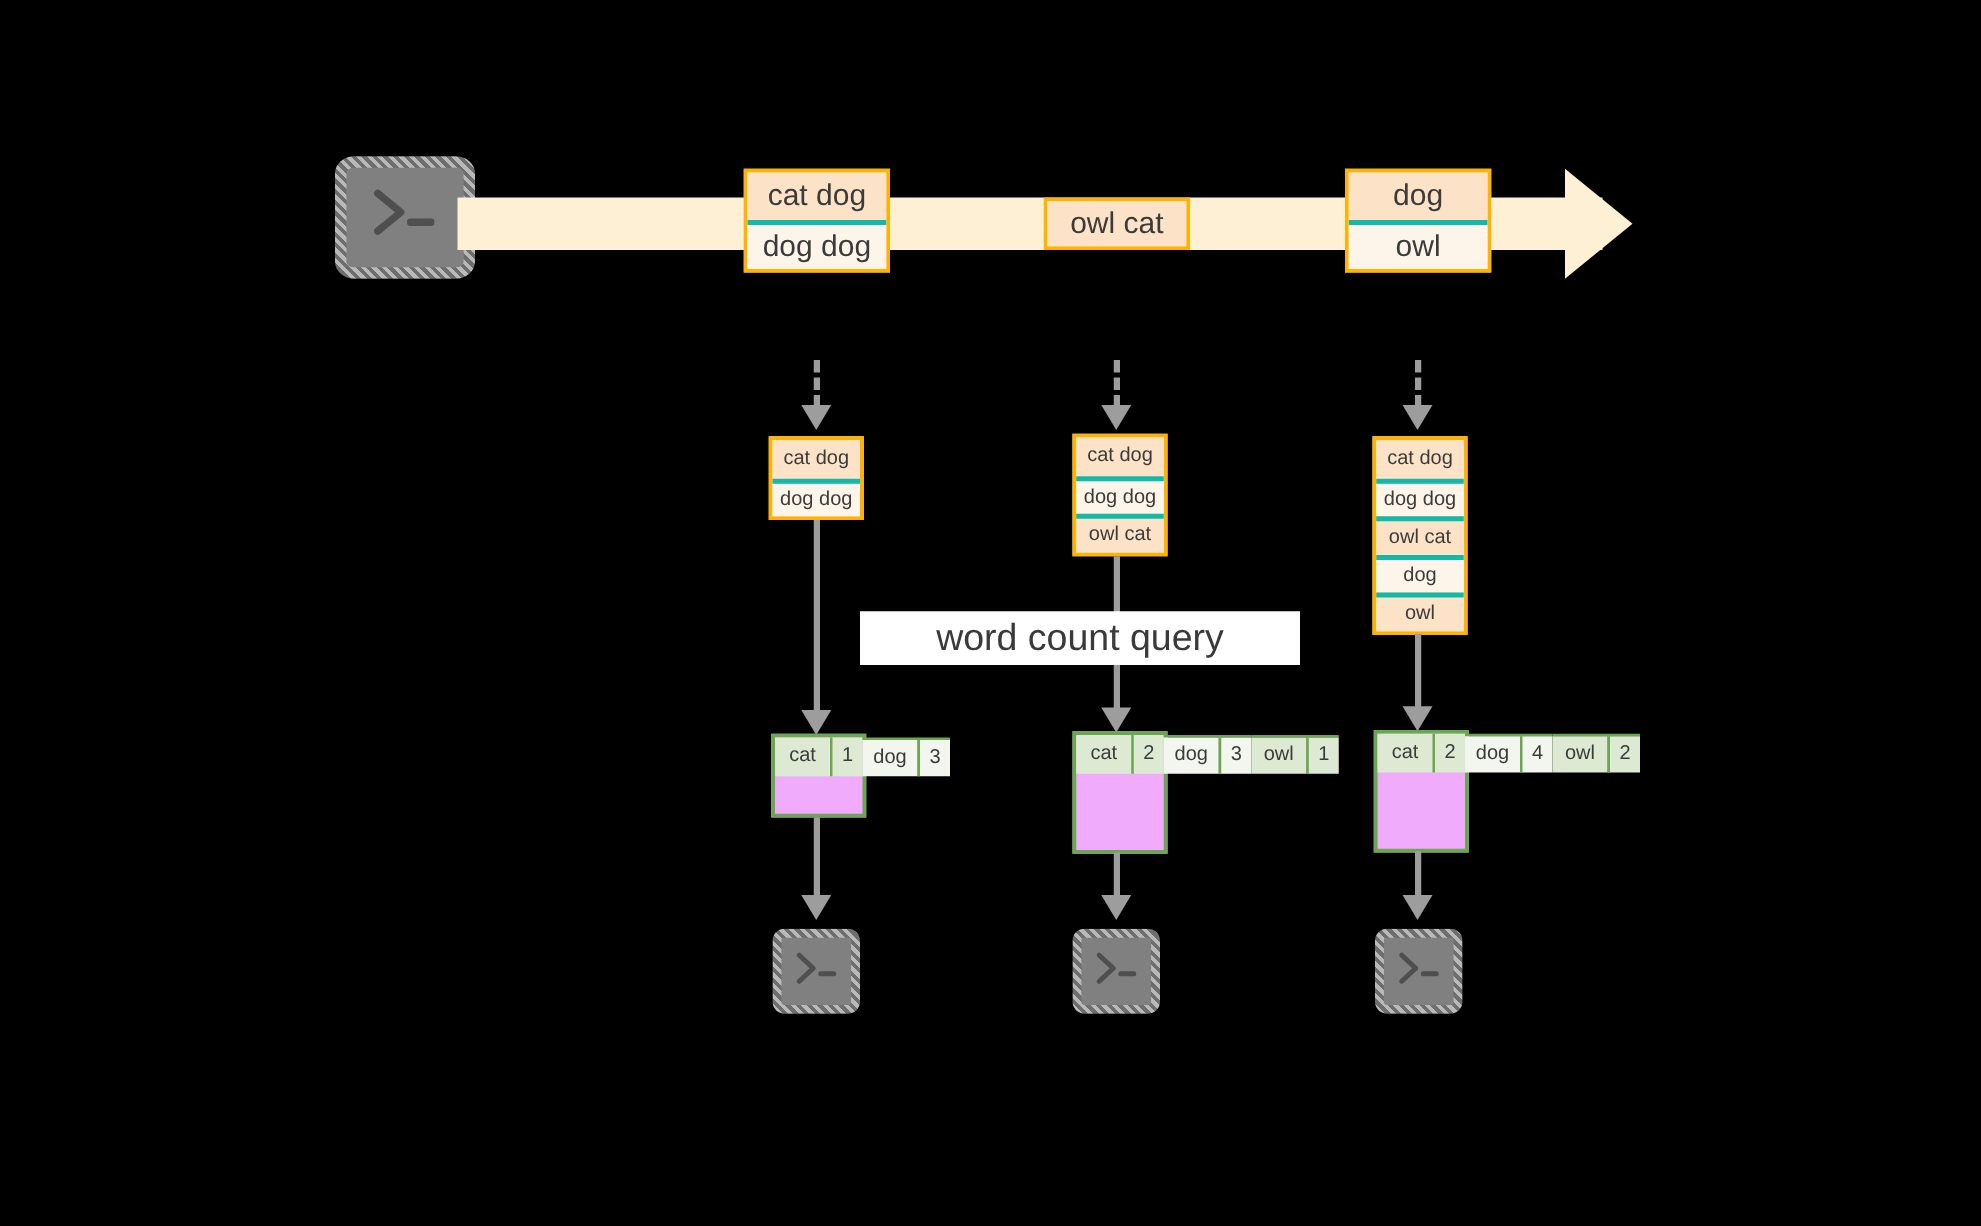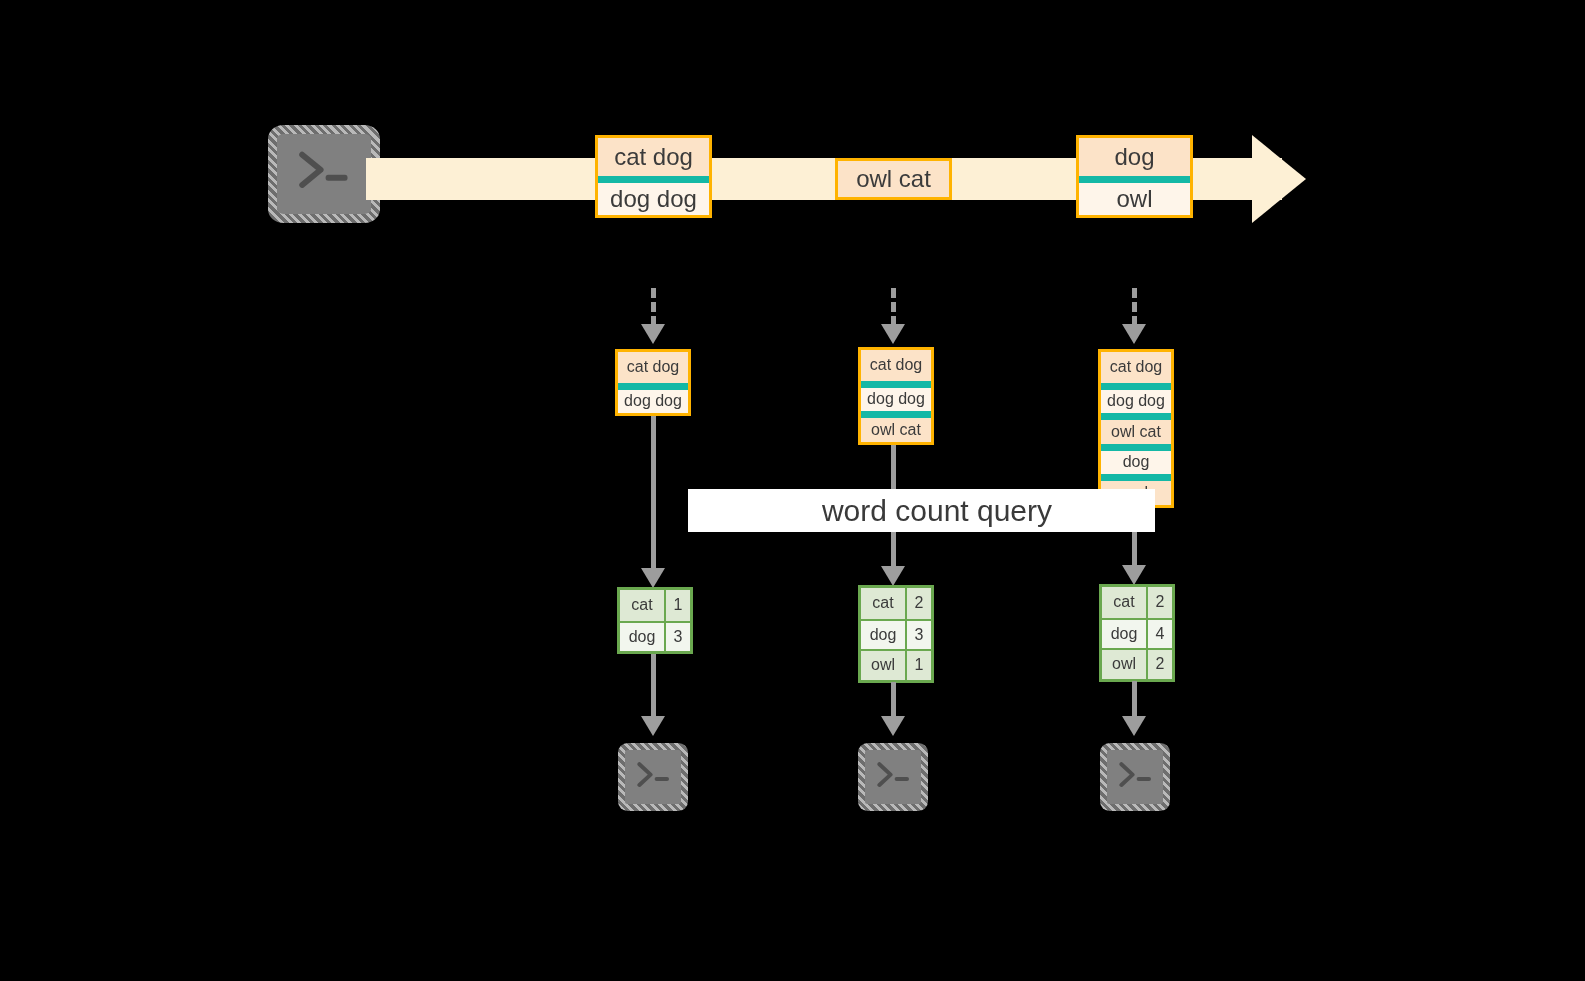--- a/index.html
+++ b/index.html
@@ -52,34 +52,34 @@
     display:flex;flex-direction:column;
   }
   .orow{
     box-sizing:border-box;
     display:flex;align-items:center;justify-content:center;
     color:#3b3b3b;
     white-space:nowrap;
   }
   .orow.dark{background:#FCE3C8;}
   .orow.light{background:#FEF5EA;}
-  .orow+.orow{border-top:7px solid #14b8a6;}
+  .orow+.orow{border-top:4px solid #14b8a6;}
 
   
   .big .orow{font-size:24px;height:40px;}
   
   .small .orow{font-size:16px;height:30.5px;}
 
   
   .gbox{
     position:absolute;
     box-sizing:border-box;
     border:3px solid #6AA84F;
-    background:#c2410c;
-    display:flex;flex-direction:column;
+    background:#f0abfc;
+    display:flex;flex-direction:row;
   }
   .grow{
     box-sizing:border-box;
     display:flex;align-items:stretch;
     height:30.5px;
   }
   .grow+.grow{border-top:2px solid #6AA84F;}
   .grow .gk,.grow .gv{
     box-sizing:border-box;
     display:flex;align-items:center;justify-content:center;
@@ -256,17 +256,17 @@
 
   <div class="term" style="left:1100px;top:713px;width:70px;height:68px;border-width:7px;">
     <div class="glyph">
       <svg width="70" height="68" viewBox="0 0 70 68" aria-hidden="true">
         <path d="M18 18 L32 31 L18 44" fill="none" stroke="#4f4f4f" stroke-width="5" stroke-linecap="round" stroke-linejoin="round"></path>
         <rect x="37" y="34" width="18" height="5" rx="2.5" fill="#4f4f4f"></rect>
       </svg>
     </div>
   </div>
 
-  <div class="qband" style="left:688px;top:459px;width:436px;height:43px;padding-left:31px;">
+  <div class="qband" style="left:688px;top:459px;width:352px;height:43px;">
     <span>word count query</span>
   </div>
 
 </div>
 
 </body></html>

